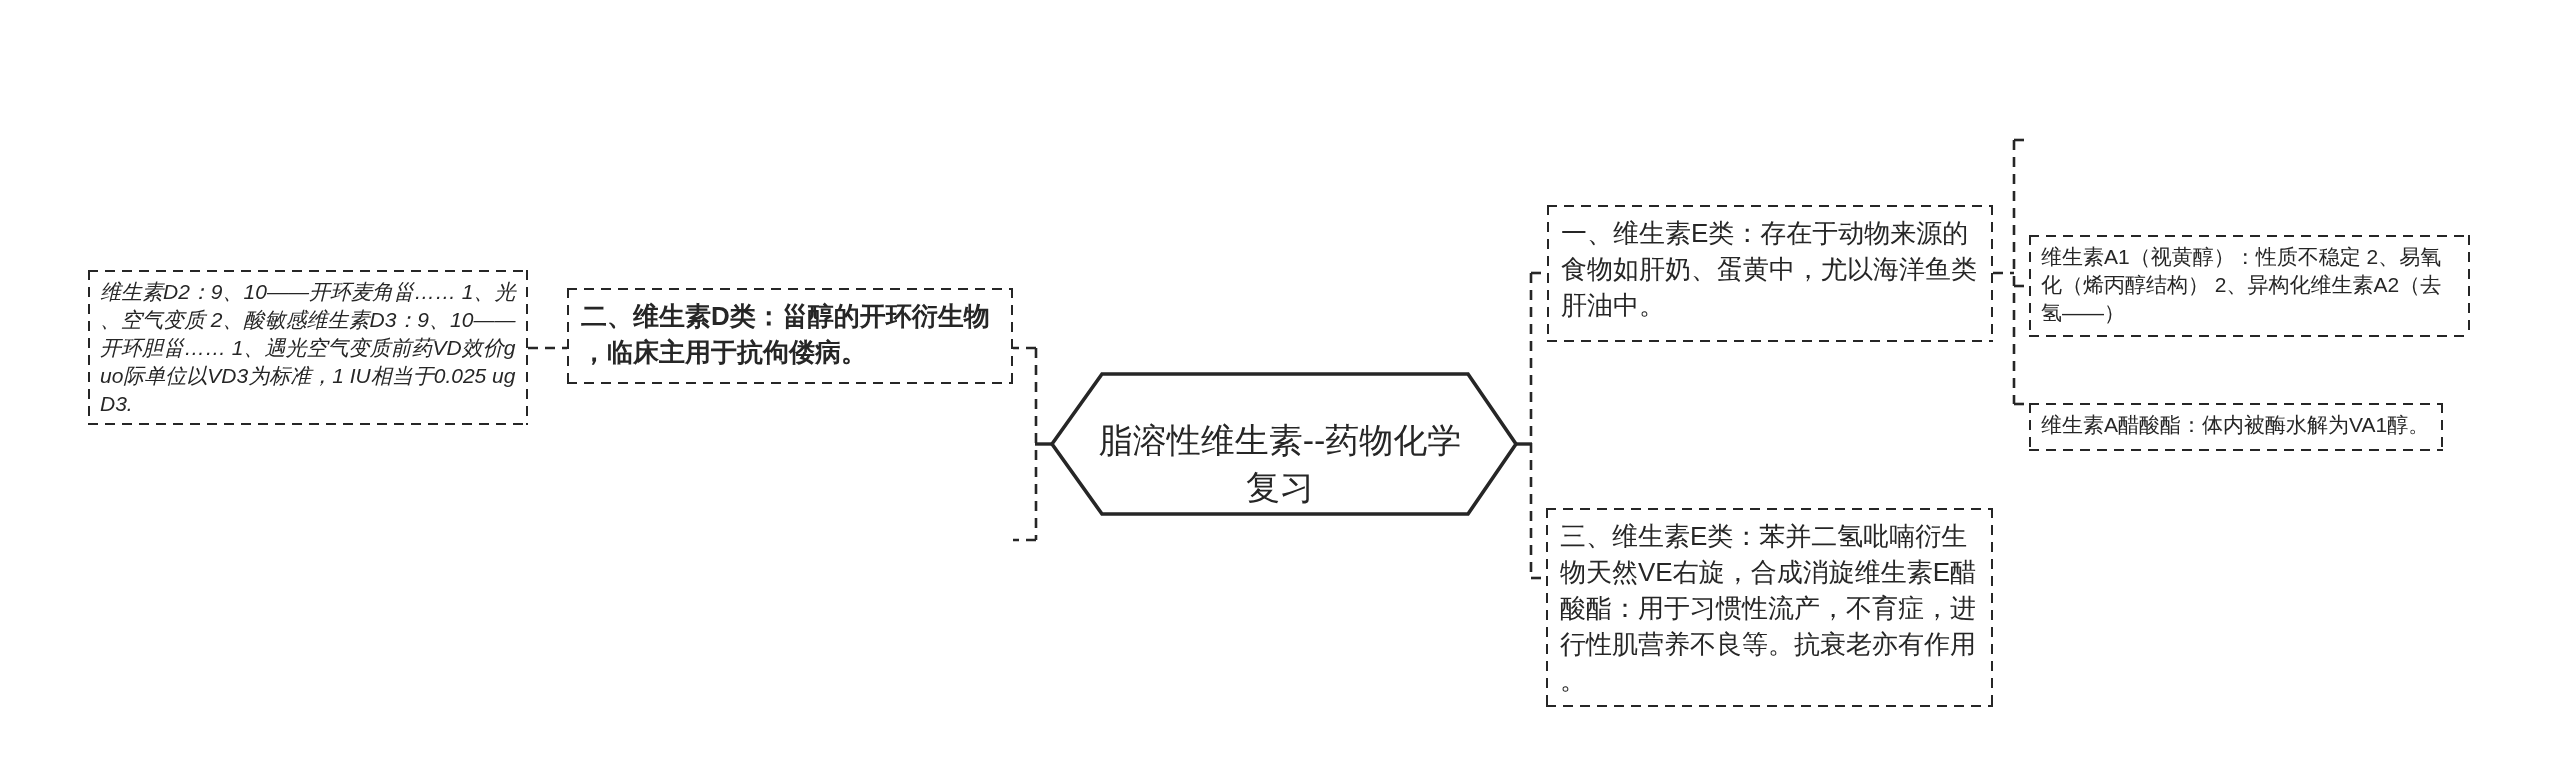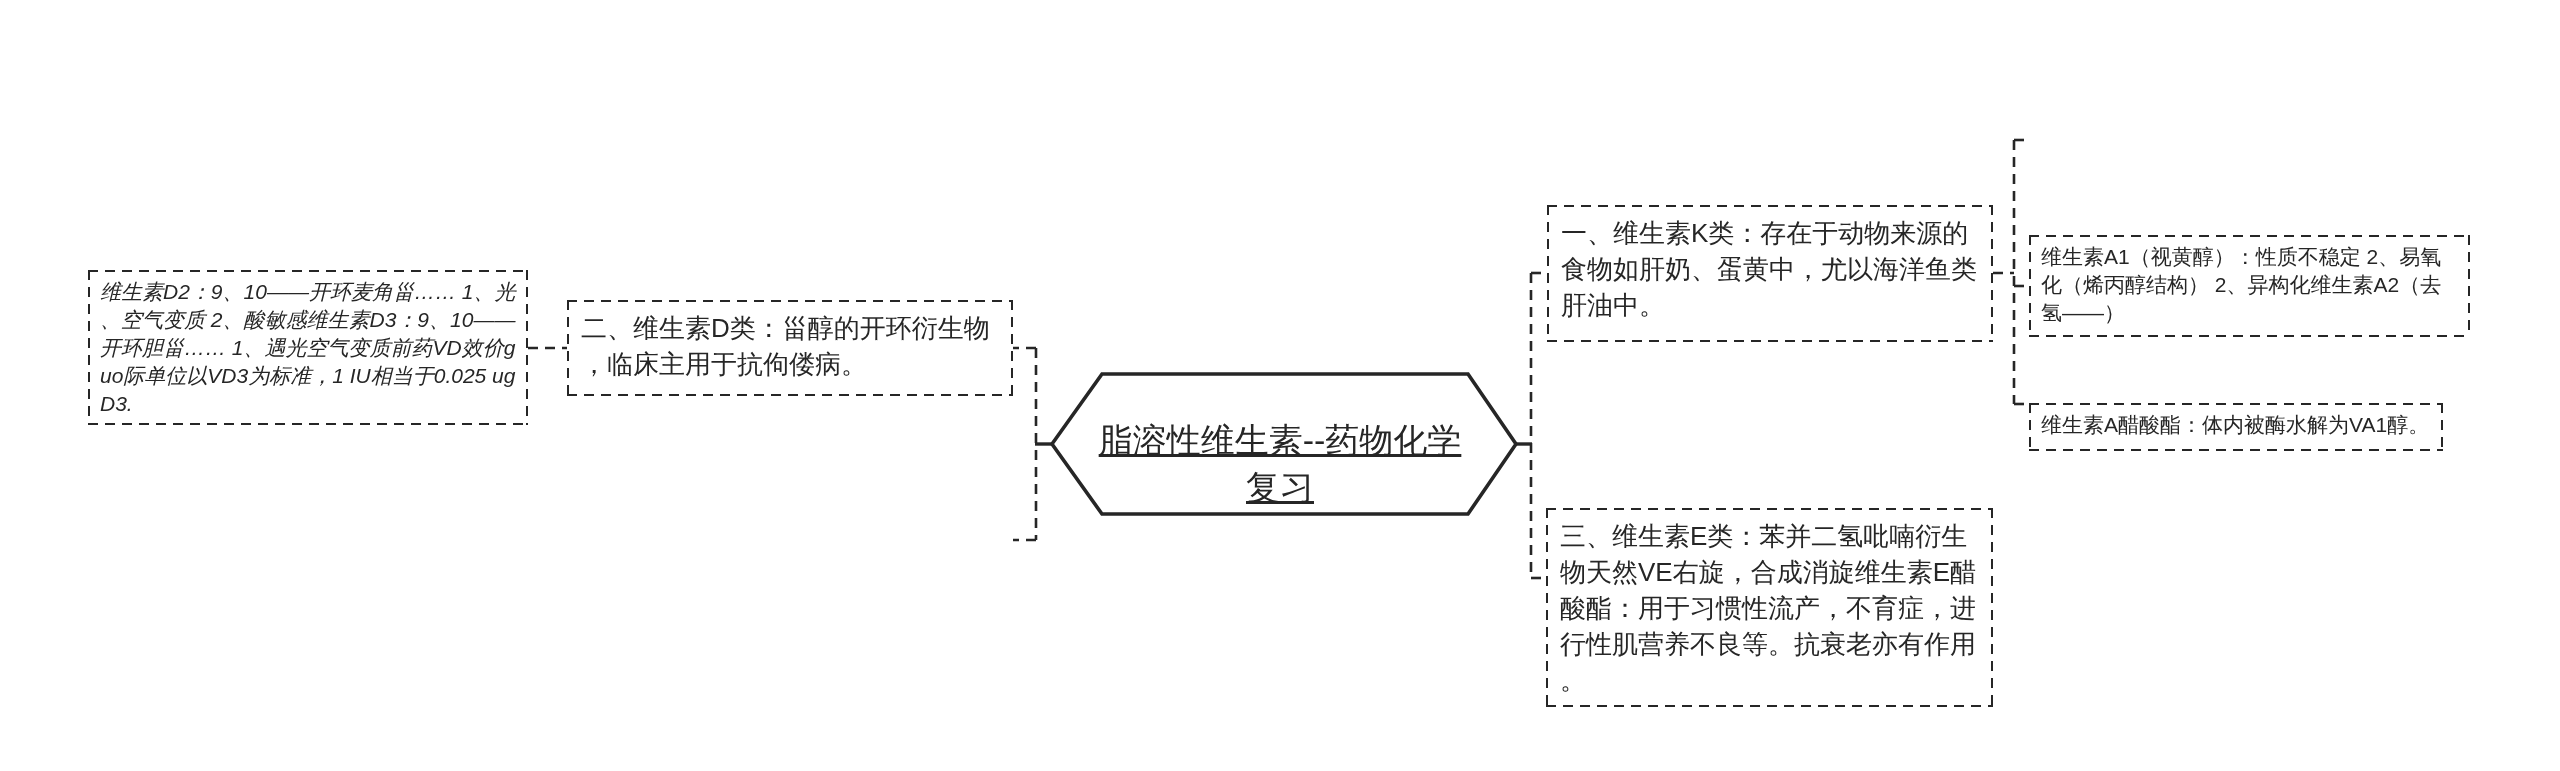--- a/index.html
+++ b/index.html
@@ -58,30 +58,30 @@
     <line class="dash" x1="1531" y1="578" x2="1546" y2="578"></line>
     <line class="dash" x1="1993" y1="273" x2="2014" y2="273"></line>
     <line class="dash" x1="2014" y1="140" x2="2014" y2="404"></line>
     <line class="dash" x1="2014" y1="140" x2="2029" y2="140"></line>
     <line class="dash" x1="2014" y1="286" x2="2029" y2="286"></line>
     <line class="dash" x1="2014" y1="404" x2="2029" y2="404"></line>
 
     <polygon points="1052,444 1102,374 1468,374 1516,444 1468,514 1102,514"></polygon>
   </svg>
 
-  <div class="root-label" style="left:1085px;top:374px;width:390px;height:180px;text-decoration:underline;">
+  <div class="root-label" style="left:1085px;top:374px;width:390px;height:180px;">
     <span>脂溶性维生素--药物化学复习</span>
   </div>
 
   <div class="node dashed lvl2" style="left:88px;top:270px;width:440px;height:155px;font-style:italic;">维生素D2：9、10——开环麦角甾…… 1、光、空气变质 2、酸敏感维生素D3：9、10——开环胆甾…… 1、遇光空气变质前药VD效价guo际单位以VD3为标准，1 IU相当于0.025 ug D3.</div>
 
-  <div class="node dashed lvl1" style="left:567px;top:300px;width:446px;height:96px;">二、维生素D类：甾醇的开环衍生物，临床主用于抗佝偻病。</div>
+  <div class="node dashed lvl1" style="left:567px;top:288px;width:446px;height:96px;font-weight:bold;">二、维生素D类：甾醇的开环衍生物，临床主用于抗佝偻病。</div>
 
 
-  <div class="node dashed lvl1" style="left:1547px;top:205px;width:446px;height:137px;">一、维生素K类：存在于动物来源的食物如肝奶、蛋黄中，尤以海洋鱼类肝油中。</div>
+  <div class="node dashed lvl1" style="left:1547px;top:205px;width:446px;height:137px;">一、维生素E类：存在于动物来源的食物如肝奶、蛋黄中，尤以海洋鱼类肝油中。</div>
 
 
   <div class="node dashed lvl2" style="left:2029px;top:235px;width:441px;height:102px;">维生素A1（视黄醇）：性质不稳定 2、易氧化（烯丙醇结构） 2、异构化维生素A2（去氢——）</div>
 
   <div class="node dashed lvl2" style="left:2029px;top:403px;width:414px;height:48px;">维生素A醋酸酯：体内被酶水解为VA1醇。</div>
 
   <div class="node dashed lvl1" style="left:1546px;top:508px;width:447px;height:199px;">三、维生素E类：苯并二氢吡喃衍生物天然VE右旋，合成消旋维生素E醋酸酯：用于习惯性流产，不育症，进行性肌营养不良等。抗衰老亦有作用。</div>
 
 </div>
 

